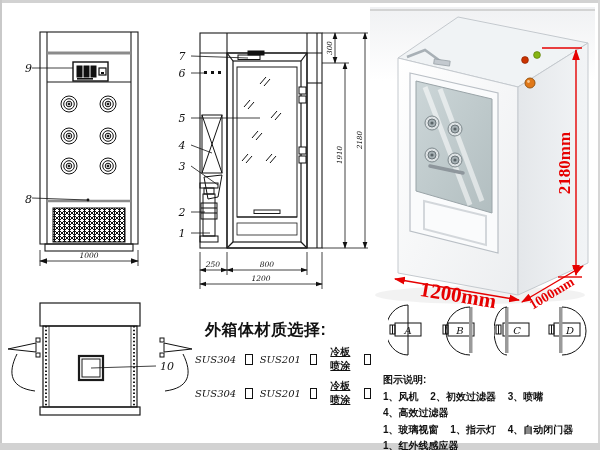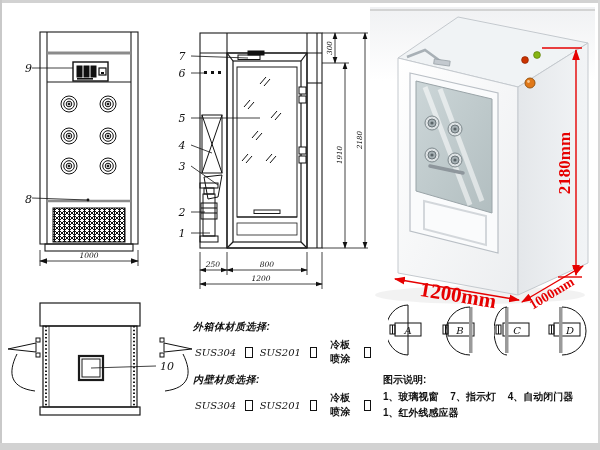--- a/index.html
+++ b/index.html
@@ -10,24 +10,24 @@
   .frame-right{position:absolute;right:0;top:0;width:2px;height:450px;background:#d6d6d6;}
   .frame-bottom{position:absolute;left:0;bottom:0;width:600px;height:7px;background:#d2d2d2;}
   .abs{position:absolute;}
   svg text{fill:#111;}
   .callout{font-family:"DejaVu Serif",serif;font-style:italic;font-size:11px;}
   .dimtxt{font-family:"DejaVu Serif",serif;font-style:italic;font-size:7.5px;}
   .dimv{font-family:"DejaVu Serif",serif;font-style:italic;font-size:7px;}
   .redv{font-family:"Liberation Serif",serif;font-weight:bold;fill:#e60000;}
   
   .mat{left:193px;top:313px;width:178px;}
-  .mat-label{font-size:10px;font-weight:bold;margin:7px 0 3px 0;letter-spacing:.5px;font-style:italic;}
+  .mat-label{font-size:16px;font-weight:bold;margin:7px 0 3px 12px;letter-spacing:.5px;}
   .mat-row{display:flex;align-items:center;gap:7px;margin:4px 0 6px 2px;}
   .sus{font-family:"DejaVu Serif",serif;font-style:italic;font-size:10px;}
-  .cnopt{font-size:10px;font-weight:bold;margin-left:6px;}
+  .cnopt{font-size:10px;font-weight:bold;margin-left:6px;text-decoration:underline;}
   .chk{display:inline-block;width:9px;height:9px;border:1.6px solid #111;background:#fff;margin-left:2px;}
   
   .legend{left:383px;top:372px;width:214px;font-size:10px;font-weight:bold;line-height:16.5px;}
   .legend .row span{margin-right:9px;white-space:nowrap;}
   
   .doors{left:388px;top:303px;display:flex;gap:13px;}
 </style>
 </head>
 <body>
 
@@ -344,21 +344,20 @@
   <div class="abs mat">
     <div class="mat-label">外箱体材质选择:</div>
     <div class="mat-row">
       <span class="sus">SUS304</span>
         <span class="chk"></span>
       <span class="sus">SUS201</span>
         <span class="chk"></span>
       <span class="cnopt">冷板喷涂</span>
         <span class="chk"></span>
     </div>
-    <div class="mat-label">内壁材质选择:</div>
     <div class="mat-row">
       <span class="sus">SUS304</span>
         <span class="chk"></span>
       <span class="sus">SUS201</span>
         <span class="chk"></span>
       <span class="cnopt">冷板喷涂</span>
         <span class="chk"></span>
     </div>
 
   </div>
@@ -402,20 +401,26 @@
         <rect x="12" y="4" width="3.5" height="46" fill="#9a9a9a" stroke="none"></rect>
         <path d="M15,4 A24,24 0 0 1 15,52"></path>
       </g>
       <text x="23" y="31" text-anchor="middle" font-size="10" font-style="italic" font-family="DejaVu Serif,serif">D</text>
     </svg>
   </div>
 
   <div class="abs legend">
     <div>图示说明:</div>
     <div class="row">
+      <span>1、风机</span>
+      <span>2、初效过滤器</span>
+      <span>3、喷嘴</span>
+      <span>4、高效过滤器</span>
+    </div>
+    <div class="row">
       <span>1、玻璃视窗</span>
-      <span>7、指示灯</span>
+      <span>1、指示灯</span>
       <span>4、自动闭门器</span>
       <span>1、红外线感应器</span>
     </div>
 
   </div>
 </div>
 
 </body></html>

